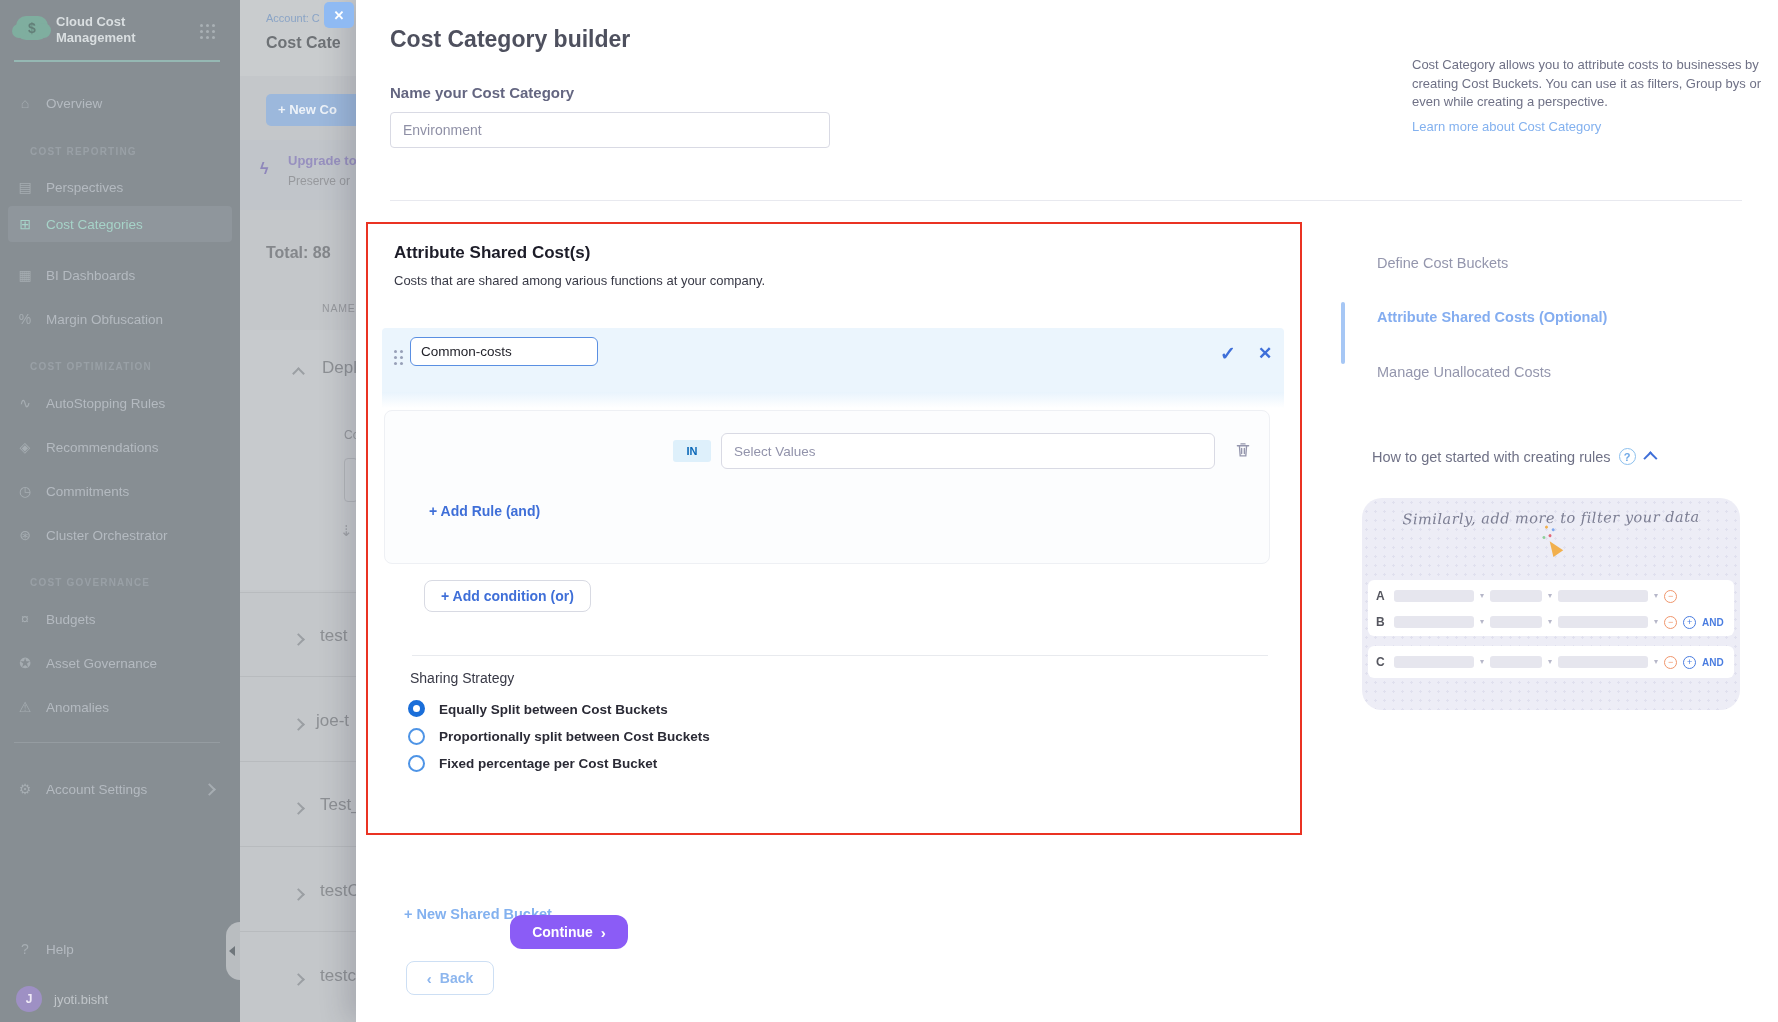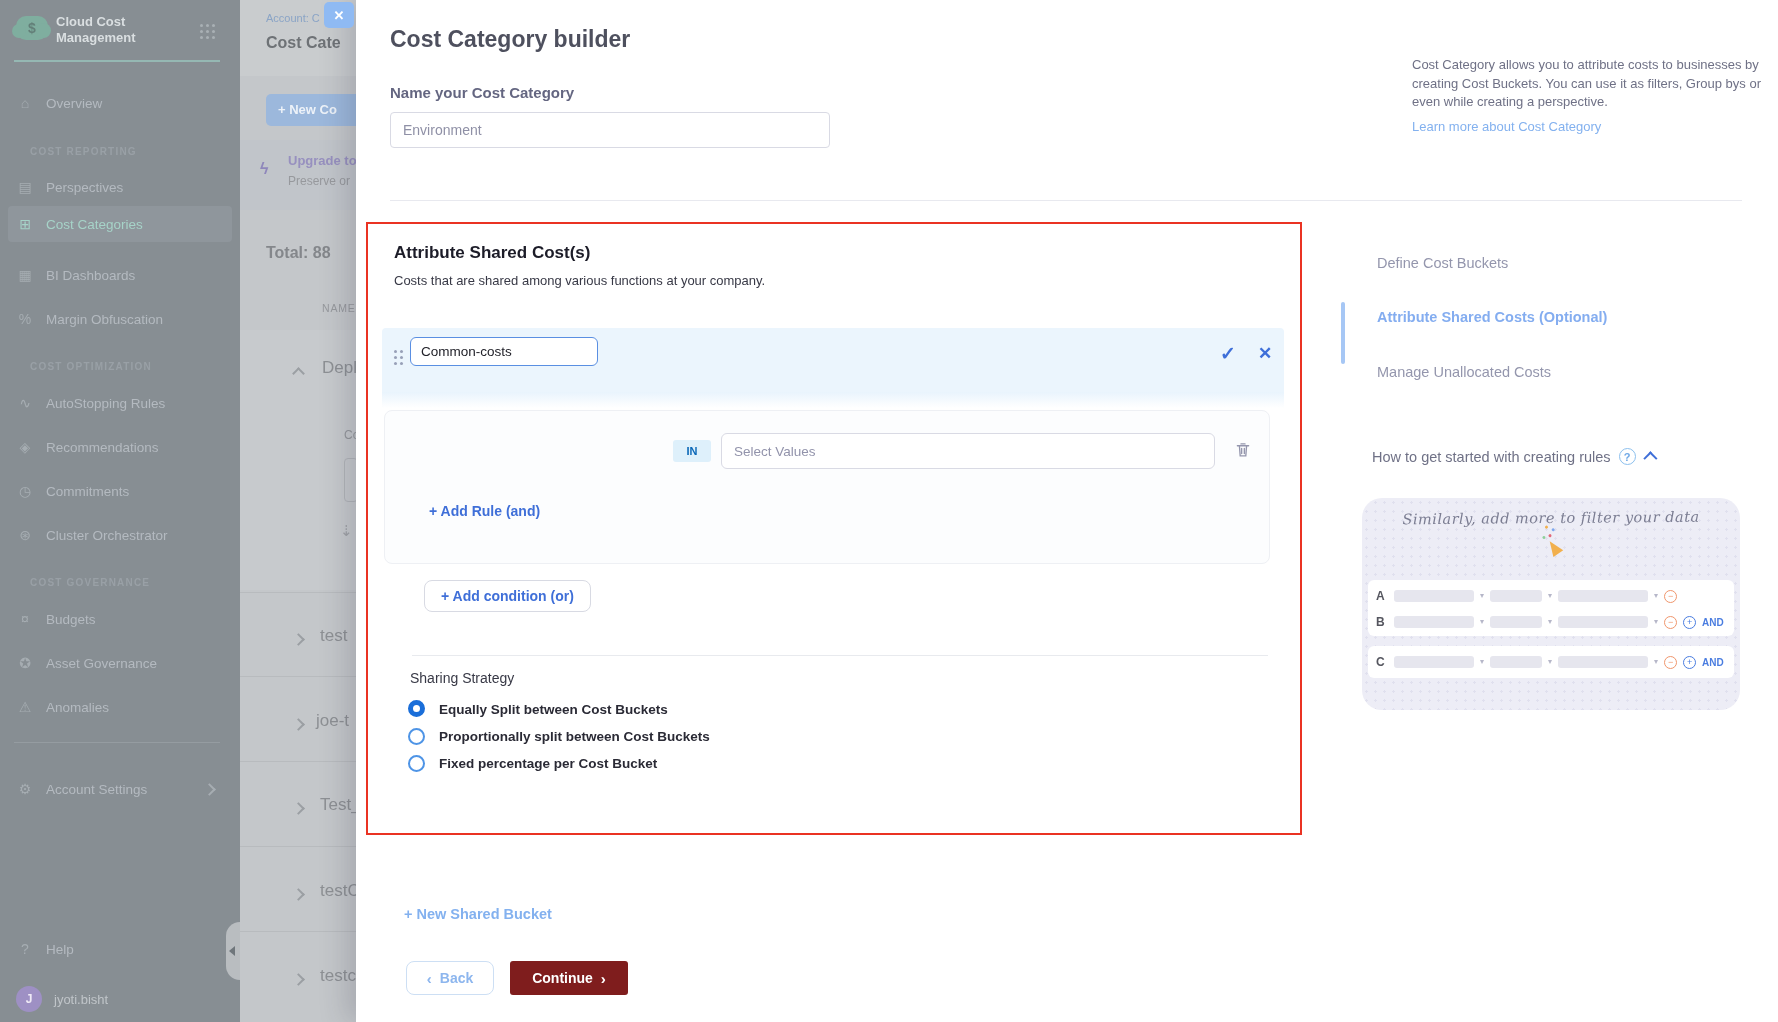--- a/index.html
+++ b/index.html
@@ -96,21 +96,21 @@
   .rb-div2{position:absolute;left:44px;right:32px;top:431px;height:1px;background:#e8eaee;}
   .share-label{position:absolute;left:42px;top:446px;font-size:14px;color:#383946;}
   .radio{position:absolute;left:40px;width:17px;height:17px;border-radius:50%;background:#fff;box-sizing:border-box;cursor:pointer;}
   .radio.on{border:5.5px solid #1a6ed9;}
   .radio.off{border:2px solid #4e94e6;}
   .radio-label{position:absolute;left:71px;font-size:13.5px;font-weight:bold;color:#2a2a35;}
 
   .newbucket{position:absolute;left:48px;top:906px;font-size:14.5px;font-weight:bold;color:#83b1ef;cursor:pointer;}
   .backbtn{position:absolute;left:50px;top:961px;width:88px;height:34px;border:1px solid #cddff4;border-radius:8px;background:#fff;
     color:#8db6ee;font-size:14px;font-weight:bold;display:flex;align-items:center;justify-content:center;gap:8px;cursor:pointer;}
-  .contbtn{position:absolute;left:154px;top:961px;width:118px;height:34px;border:none;border-radius:3px;background:#7f1d1d;
+  .contbtn{position:absolute;left:154px;top:915px;width:118px;height:34px;border:none;border-radius:12px;background:#8b5cf6;
     color:#ffffff;font-size:14px;font-weight:bold;display:flex;align-items:center;justify-content:center;gap:8px;cursor:pointer;}
   .bglyph{font-size:15px;line-height:1;}
 
   
   .info{position:absolute;left:1056px;top:56px;width:354px;font-size:13px;line-height:18.5px;color:#6f7186;}
   .learn{position:absolute;left:1056px;top:119px;font-size:13px;color:#83b1ef;cursor:pointer;}
   .step{position:absolute;left:1021px;font-size:14.5px;color:#9496ad;cursor:pointer;}
   .step.active{color:#84adf0;font-weight:bold;}
   .stepbar{position:absolute;left:985px;top:302px;width:4px;height:62px;background:#a6c7f5;border-radius:2px;}
   .howto{position:absolute;left:1016px;top:448px;display:flex;align-items:center;gap:8px;font-size:14.5px;color:#6f7186;}

